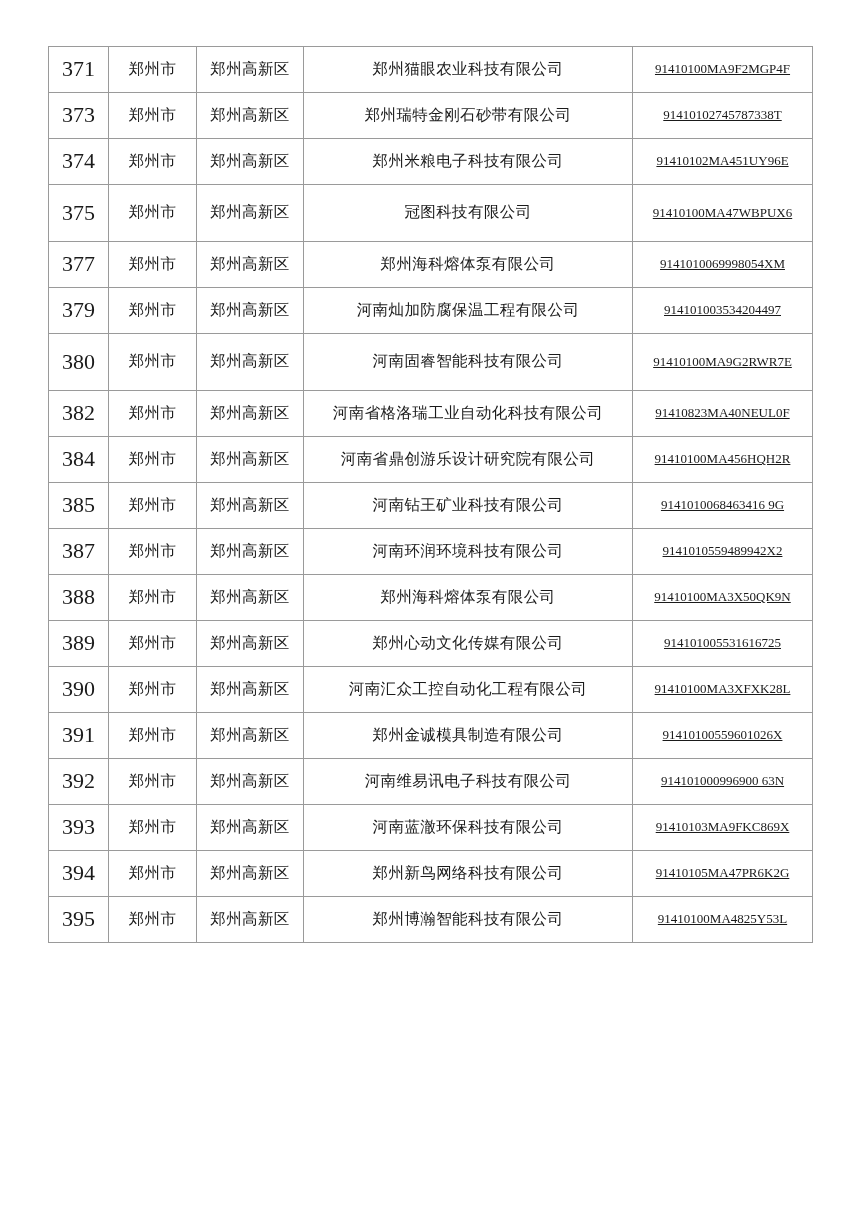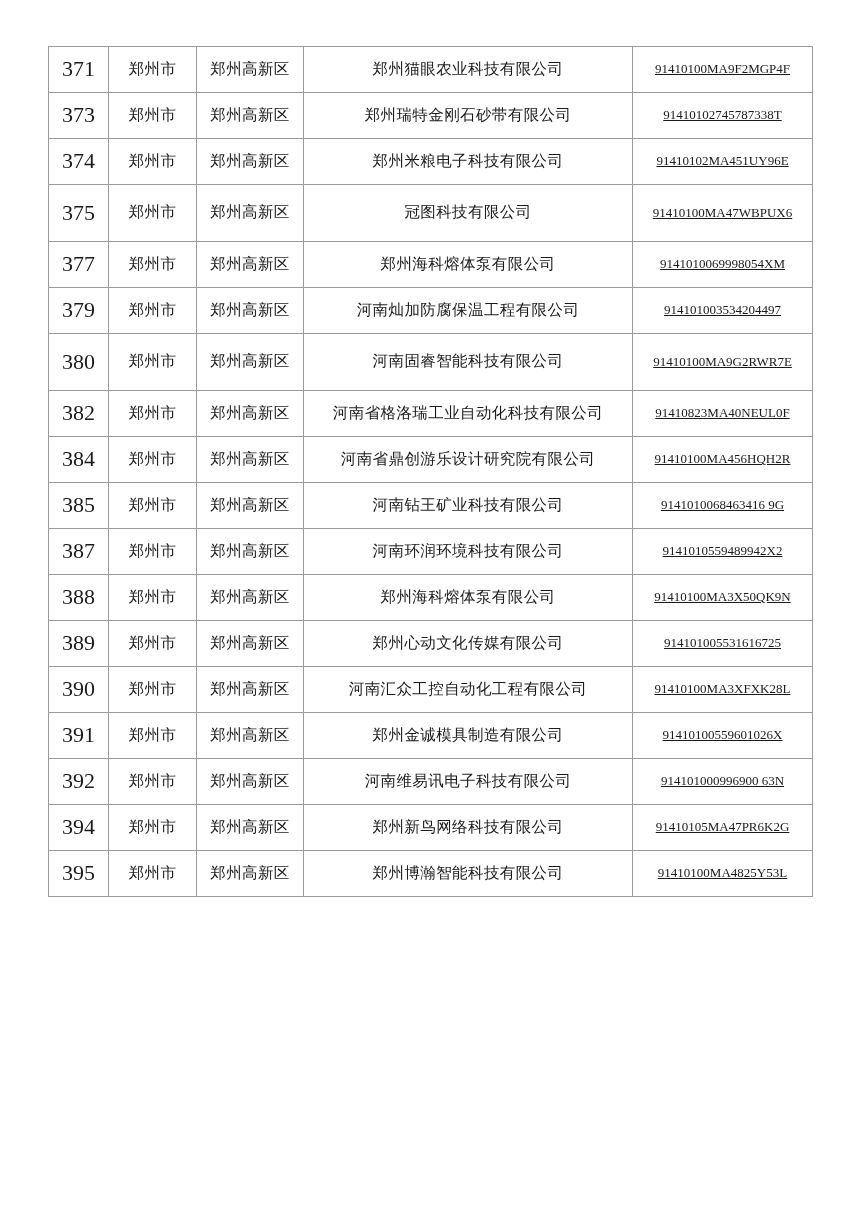--- a/index.html
+++ b/index.html
@@ -184,20 +184,27 @@
           <td class="cell-code">91410100559601026X</td>
         </tr>
         <tr>
           <td class="cell-index">392</td>
           <td class="cell-city">郑州市</td>
           <td class="cell-district">郑州高新区</td>
           <td class="cell-company">河南维易讯电子科技有限公司</td>
           <td class="cell-code">914101000996900 63N</td>
         </tr>
         <tr>
+          <td class="cell-index">393</td>
+          <td class="cell-city">郑州市</td>
+          <td class="cell-district">郑州高新区</td>
+          <td class="cell-company">河南蓝澈环保科技有限公司</td>
+          <td class="cell-code">91410103MA9FKC869X</td>
+        </tr>
+        <tr>
           <td class="cell-index">394</td>
           <td class="cell-city">郑州市</td>
           <td class="cell-district">郑州高新区</td>
           <td class="cell-company">郑州新鸟网络科技有限公司</td>
           <td class="cell-code">91410105MA47PR6K2G</td>
         </tr>
         <tr>
           <td class="cell-index">395</td>
           <td class="cell-city">郑州市</td>
           <td class="cell-district">郑州高新区</td>

